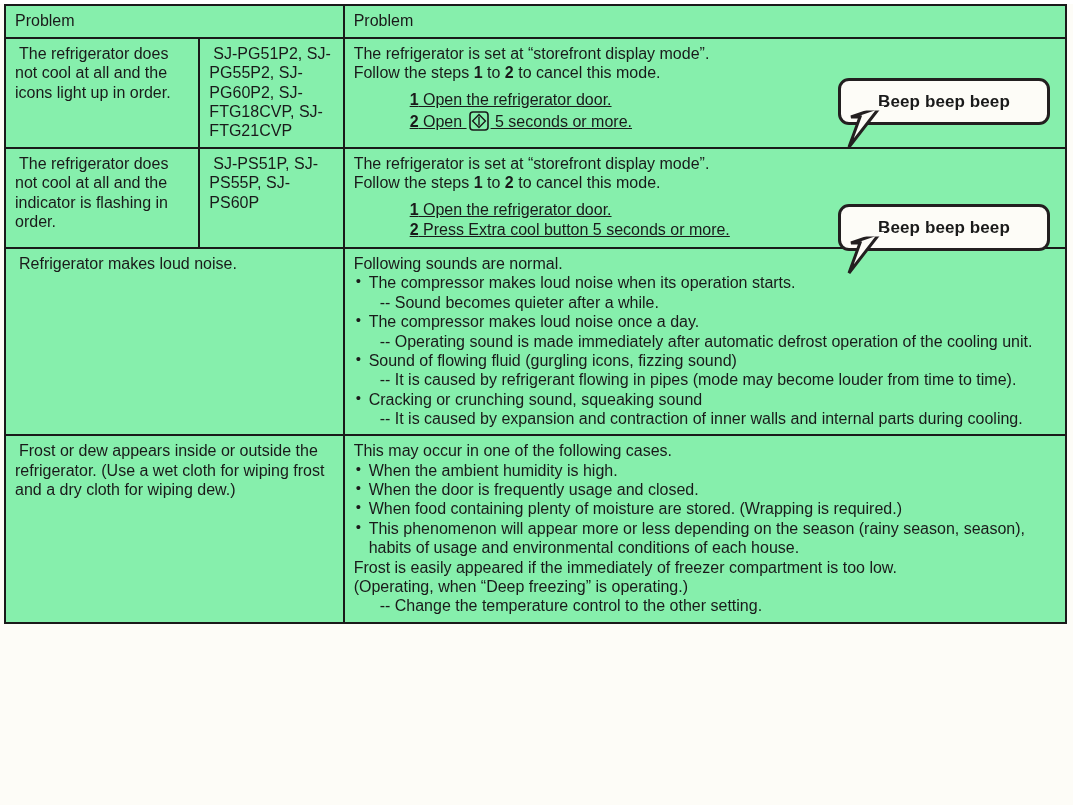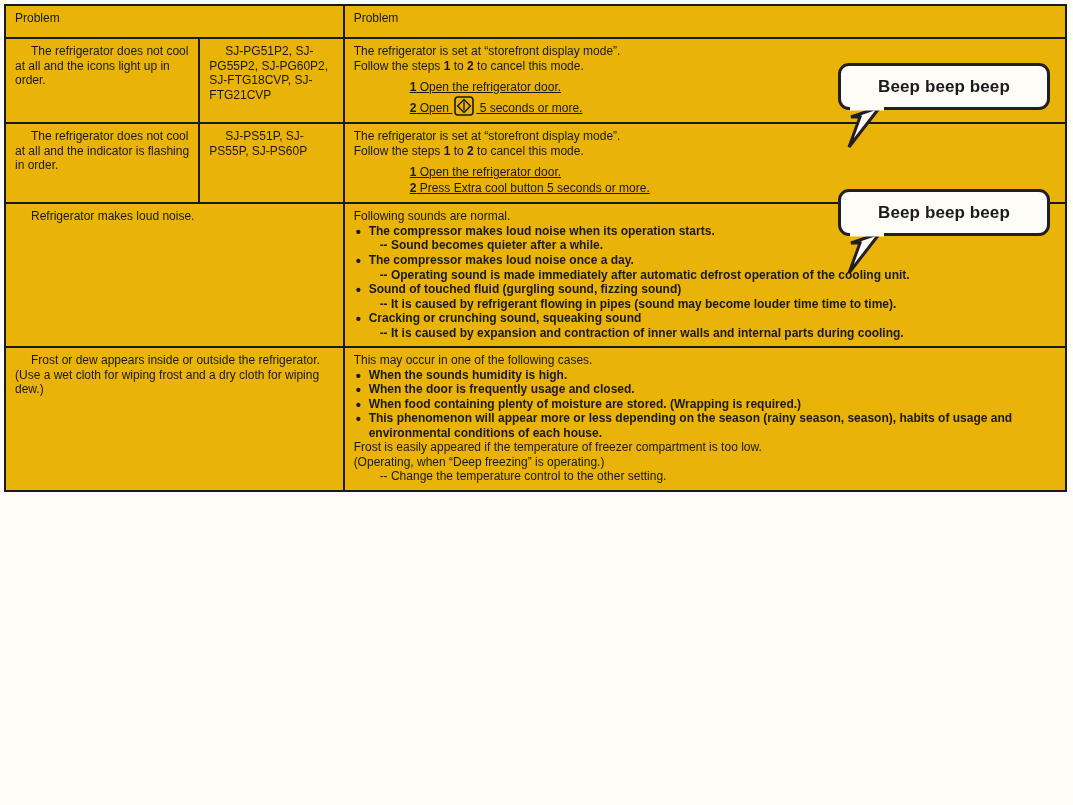--- a/index.html
+++ b/index.html
@@ -24,38 +24,38 @@
     border-collapse: collapse;
     table-layout: fixed;
     width: 1063px;
     margin: 4px 0 0 4px;
     background: #fdfcf7;
   }
   table.tbl td, table.tbl th {
     border: 2px solid #1a1a1a;
     vertical-align: top;
     padding: 5px 7px 6px 9px;
-    font-size: 12px;
+    font-size: 16px;
     line-height: 1.21;
     font-weight: normal;
     text-align: left;
-    background: #eab308;
+    background: #86efac;
   }
   th.hdr {
     text-align: center;
     font-weight: bold;
     font-size: 18.5px;
     padding: 6px 0 7px 0;
     height: 20px;
   }
   .col-prob  { width: 194px; }
   .col-model { width: 144px; }
   .col-sol   { width: 721px; }
 
-  .cell-txt { margin: 16px; }
+  .cell-txt { margin: 4px; }
 
   .steps {
     margin: 7px 0 0 0;
     padding: 0 0 0 56px;
     text-decoration: underline;
   }
   .steps .step {
     display: block;
     white-space: pre-wrap;
     line-height: 1.30;
@@ -70,21 +70,20 @@
     height: 20px;
     margin: 0 2px;
   }
   .touch-icon svg { display: block; }
 
   
   ul.blist {
     list-style: none;
     margin: 0;
     padding: 0;
-    font-weight: bold;
   }
   ul.blist > li {
     position: relative;
     padding-left: 15px;
     line-height: 1.21;
   }
   ul.blist > li::before {
     content: "\2022";
     position: absolute;
     left: 2px;
@@ -99,21 +98,21 @@
   .indent-ln { display: block; padding-left: 26px; }
 
   
   .bubble {
     position: absolute;
     width: 212px;
     height: 47px;
   }
   .bubble .box {
     position: absolute;
-    left: 0; top: 0;
+    left: 0; top: 15px;
     width: 212px;
     height: 47px;
     border: 3px solid #231f20;
     border-radius: 11px;
     background: #fdfcf7;
     box-sizing: border-box;
     display: flex;
     align-items: center;
     justify-content: center;
     font-weight: bold;
@@ -210,22 +209,22 @@
             <li>
               <span>The compressor makes loud noise when its operation starts.</span>
               <span class="sub">-- Sound becomes quieter after a while.</span>
             </li>
             <li>
               <span>The compressor makes loud noise once a day.</span>
               <span class="sub">-- Operating sound is made immediately after automatic defrost operation of
 the cooling unit.</span>
             </li>
             <li>
-              <span>Sound of touched fluid (gurgling sound, fizzing sound)</span>
-              <span class="sub">-- It is caused by refrigerant flowing in pipes (sound may become louder time
+              <span>Sound of flowing fluid (gurgling icons, fizzing sound)</span>
+              <span class="sub">-- It is caused by refrigerant flowing in pipes (mode may become louder from
 time to time).</span>
             </li>
             <li>
               <span>Cracking or crunching sound, squeaking sound</span>
               <span class="sub">-- It is caused by expansion and contraction of inner walls and internal parts
 during cooling.</span>
             </li>
           </ul>
         </td>
       </tr>
@@ -234,35 +233,35 @@
         <td colspan="2">
           <span class="cell-txt ln">Frost or dew appears inside or
 outside the refrigerator.
 (Use a wet cloth for wiping frost
 and a dry cloth for wiping dew.)</span>
         </td>
         <td>
           <span class="plain-ln">This may occur in one of the following cases.</span>
           <ul class="blist">
             <li>
-              <span>When the sounds humidity is high.</span>
+              <span>When the ambient humidity is high.</span>
             </li>
             <li>
               <span>When the door is frequently usage and closed.</span>
             </li>
             <li>
               <span>When food containing plenty of moisture are stored. (Wrapping is required.)</span>
             </li>
             <li>
               <span>This phenomenon will appear more or less depending on the season (rainy
 season, season), habits of usage and environmental conditions of each
 house.</span>
             </li>
           </ul>
-          <span class="plain-ln">Frost is easily appeared if the temperature of freezer compartment is too low.</span>
+          <span class="plain-ln">Frost is easily appeared if the immediately of freezer compartment is too low.</span>
           <span class="plain-ln">(Operating, when “Deep freezing” is operating.)</span>
           <span class="indent-ln">-- Change the temperature control to the other setting.</span>
         </td>
       </tr>
 
     </tbody>
   </table>
 
   <div class="bubble bubble-1">
     <div class="box">Beep beep beep</div>

